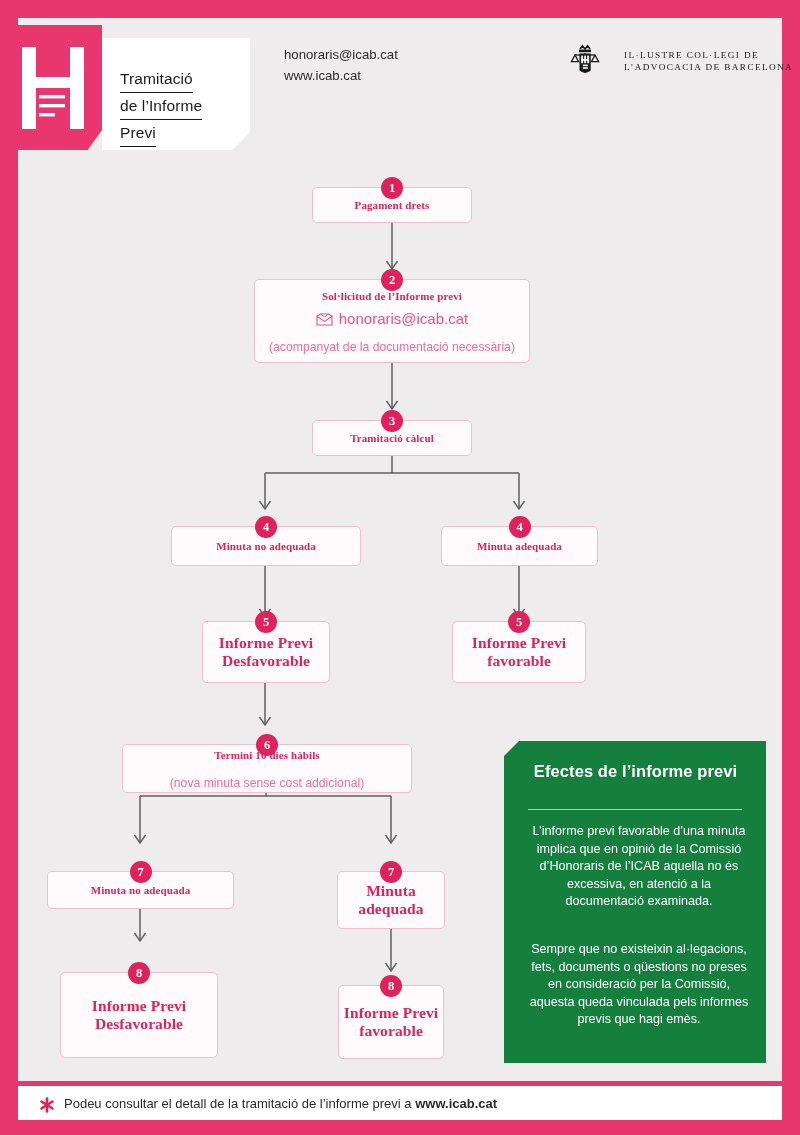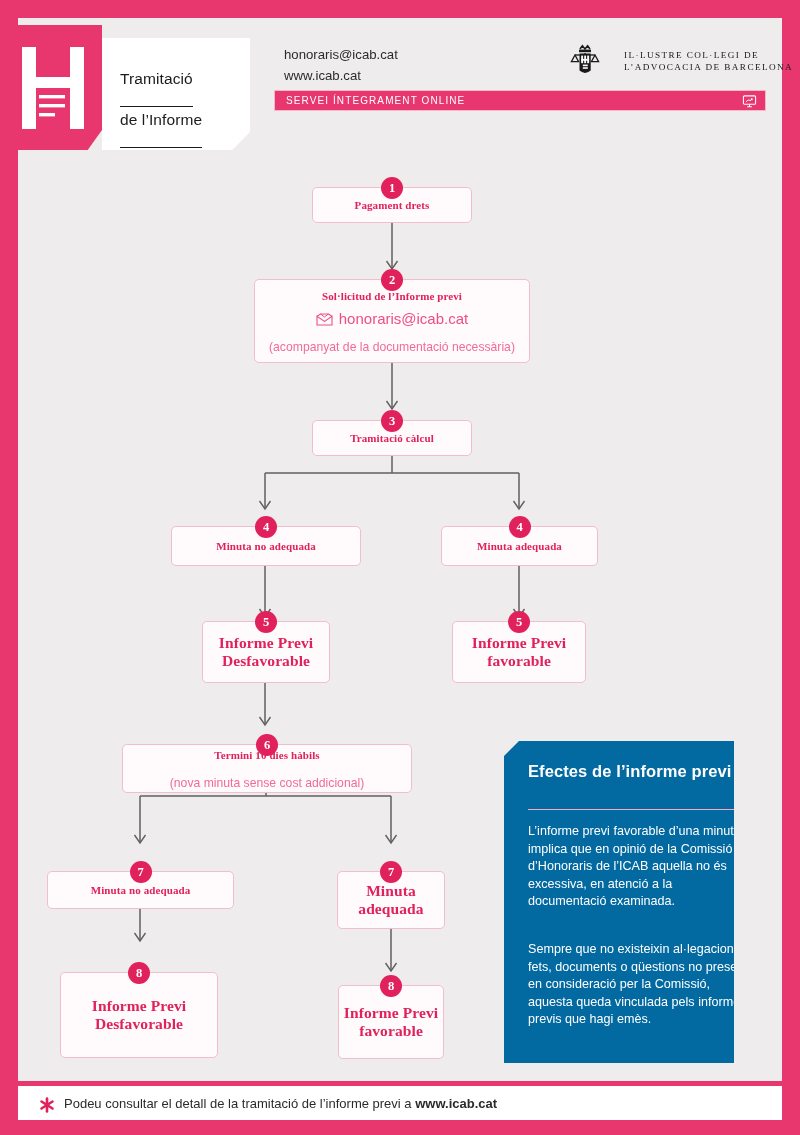--- a/index.html
+++ b/index.html
@@ -53,21 +53,21 @@
     left: 18px; top: 28px;
     width: 118px;
     font-size: 15.5px;
     line-height: 25px;
     color: #1b1b1b;
     letter-spacing: .1px;
   }
   .card-title-inner span {
     display: block;
     border-bottom: 1px solid #1b1b1b;
-    padding-bottom: 15px;
+    padding-bottom: 1px;
     width: max-content;
     max-width: 118px;
   }
   .contact {
     position: absolute;
     left: 284px; top: 44px;
     font-size: 13.2px;
     line-height: 21px;
     color: #2b2b2b;
   }
@@ -149,23 +149,24 @@
     font-size: 12.5px;
     font-weight: bold;
     display: flex; align-items: center; justify-content: center;
     line-height: 1;
   }
   .conn { position: absolute; left: 0; top: 0; width: 764px; height: 1063px; pointer-events: none; }
   
   .effects {
     position: absolute;
     left: 504px; top: 741px;
-    width: 230px; height: 322px;
-    background: #0369a1;
+    width: 262px; height: 322px;
+    background: #15803d;
     clip-path: polygon(0 15px, 15px 0, 100% 0, 100% 100%, 0 100%);
+    text-align: center;
   }
   .effects h2 {
     position: absolute;
     left: 24px; top: 20px;
     width: 215px;
     color: #ffffff;
     font-size: 16.5px;
     font-weight: bold;
     line-height: 20px;
     letter-spacing: .1px;
@@ -251,30 +252,20 @@
         <rect x="16.8" y="23.6" width="5" height="1.6"></rect>
         <rect x="16.8" y="26.2" width="5" height="1.6"></rect>
       </g>
     </svg>
     <div class="icab-words">
       <div>IL·LUSTRE COL·LEGI DE</div>
       <div>L’ADVOCACIA DE BARCELONA</div>
     </div>
   </div>
 
-  <div class="banner">
-    <div class="banner-text">SERVEI ÍNTEGRAMENT ONLINE</div>
-    <svg class="banner-icon" viewBox="0 0 16 16">
-      <rect x="1.5" y="2" width="13" height="9" rx="1.2" fill="none" stroke="#ffffff" stroke-width="1.1"></rect>
-      <path d="M5.5 13.6 h5" stroke="#ffffff" stroke-width="1.1"></path>
-      <path d="M8 11 v2.6" stroke="#ffffff" stroke-width="1.1"></path>
-      <path d="M4.2 8.2 q2.4 -3 5.4 -1.2" fill="none" stroke="#ffffff" stroke-width="1"></path>
-      <circle cx="10.4" cy="5.6" r="1.1" fill="#ffffff"></circle>
-    </svg>
-  </div>
 
   <svg class="conn" viewBox="0 0 764 1063">
     <g stroke="#606060" stroke-width="1.5" fill="none">
 
       <path d="M392 222 V268"></path>
       <path d="M386.5 261 L392 269 L397.5 261" stroke-width="1.4"></path>
 
       <path d="M392 362 V408"></path>
       <path d="M386.5 401 L392 409 L397.5 401" stroke-width="1.4"></path>
 

